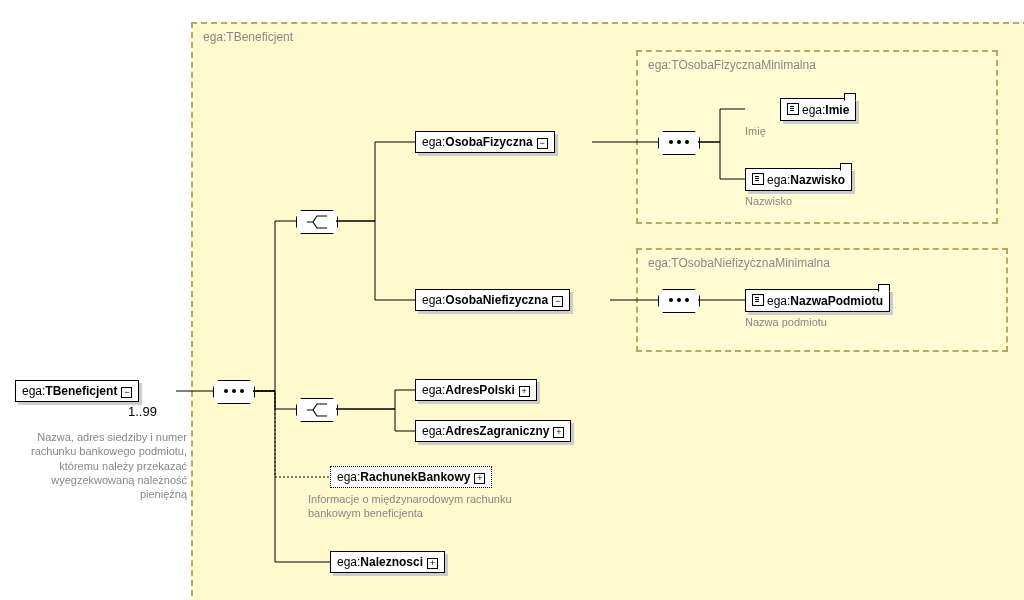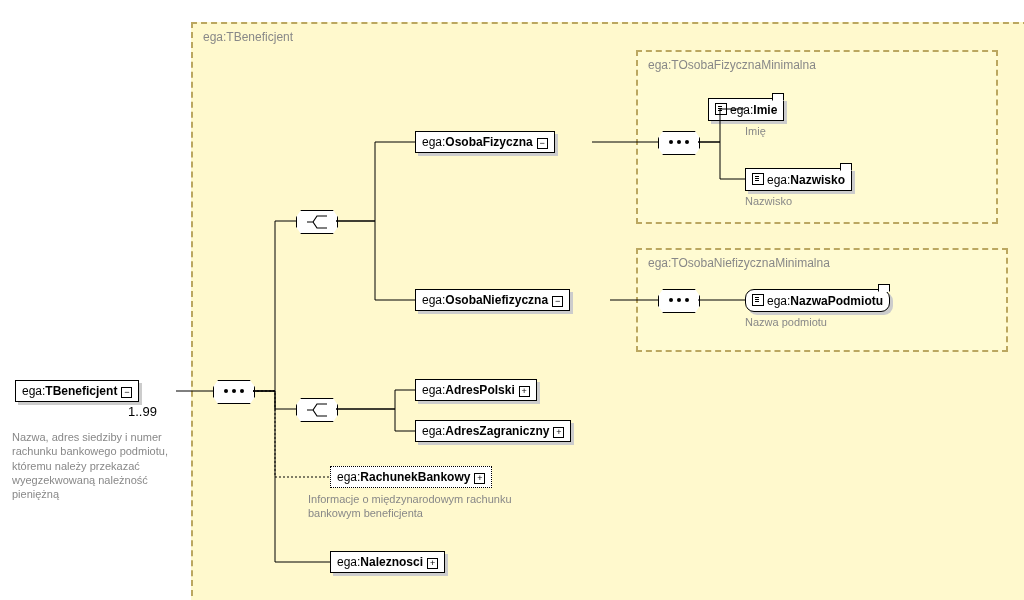--- a/index.html
+++ b/index.html
@@ -137,21 +137,21 @@
 </div>
 
 <div class="sub-container" style="left:636px; top:248px; width:368px; height:100px;">
   <div class="container-label">ega:TOsobaNiefizycznaMinimalna</div>
 </div>
 
 <div class="node-box" style="left:15px; top:380px;">
   <span class="prefix">ega:</span><span class="name">TBeneficjent</span><span class="expand">−</span>
 </div>
 <div class="occ" style="left:128px; top:404px;">1..99</div>
-<div class="doc-text" style="left:12px; top:430px; max-width:175px;">Nazwa, adres siedziby i numer rachunku bankowego podmiotu, któremu należy przekazać wyegzekwowaną należność pieniężną</div>
+<div class="doc-text" style="left:12px; top:430px; max-width:175px;text-align:right;">Nazwa, adres siedziby i numer rachunku bankowego podmiotu, któremu należy przekazać wyegzekwowaną należność pieniężną</div>
 
 <div class="compositor seq octagon" style="left:213px; top:380px;">
   <div class="dots">
       <span></span>
       <span></span>
       <span></span>
     </div>
 </div>
 
 <div class="compositor choice octagon" style="left:296px; top:210px;">
@@ -171,21 +171,21 @@
 </div>
 
 <div class="compositor seq octagon" style="left:658px; top:131px;">
   <div class="dots">
       <span></span>
       <span></span>
       <span></span>
     </div>
 </div>
 
-<div class="node-box" style="left:708px; top:98px;">
+<div class="node-box" style="left:780px; top:98px;">
   <div class="tab"></div>
   <span class="data-icon"></span><span class="prefix">ega:</span><span class="name">Imie</span>
 </div>
 <div class="doc-text" style="left:745px; top:124px;">Imię</div>
 
 <div class="node-box" style="left:745px; top:168px;">
   <div class="tab"></div>
   <span class="data-icon"></span><span class="prefix">ega:</span><span class="name">Nazwisko</span>
 </div>
 <div class="doc-text" style="left:745px; top:194px;">Nazwisko</div>
@@ -195,21 +195,21 @@
 </div>
 
 <div class="compositor seq octagon" style="left:658px; top:289px;">
   <div class="dots">
       <span></span>
       <span></span>
       <span></span>
     </div>
 </div>
 
-<div class="node-box" style="left:745px; top:289px;border-radius:9px;">
+<div class="node-box" style="left:745px; top:289px;">
   <div class="tab"></div>
   <span class="data-icon"></span><span class="prefix">ega:</span><span class="name">NazwaPodmiotu</span>
 </div>
 <div class="doc-text" style="left:745px; top:315px;">Nazwa podmiotu</div>
 
 <div class="node-box" style="left:415px; top:379px;">
   <span class="prefix">ega:</span><span class="name">AdresPolski</span><span class="expand">+</span>
 </div>
 
 <div class="node-box" style="left:415px; top:420px;">

